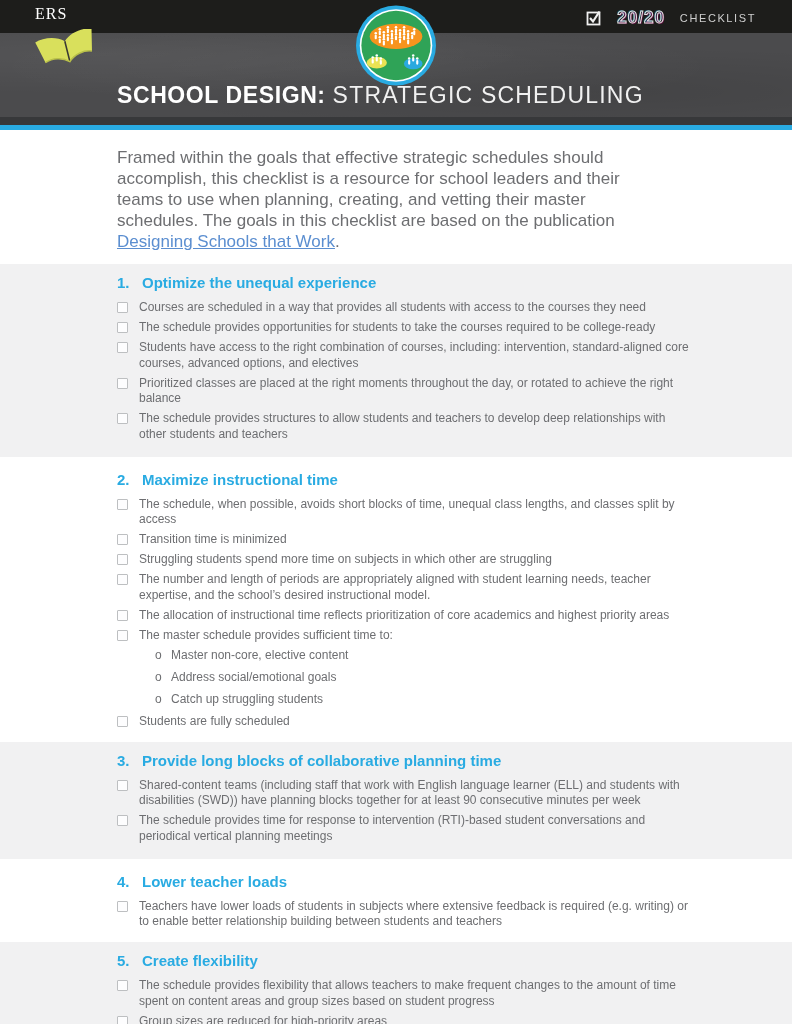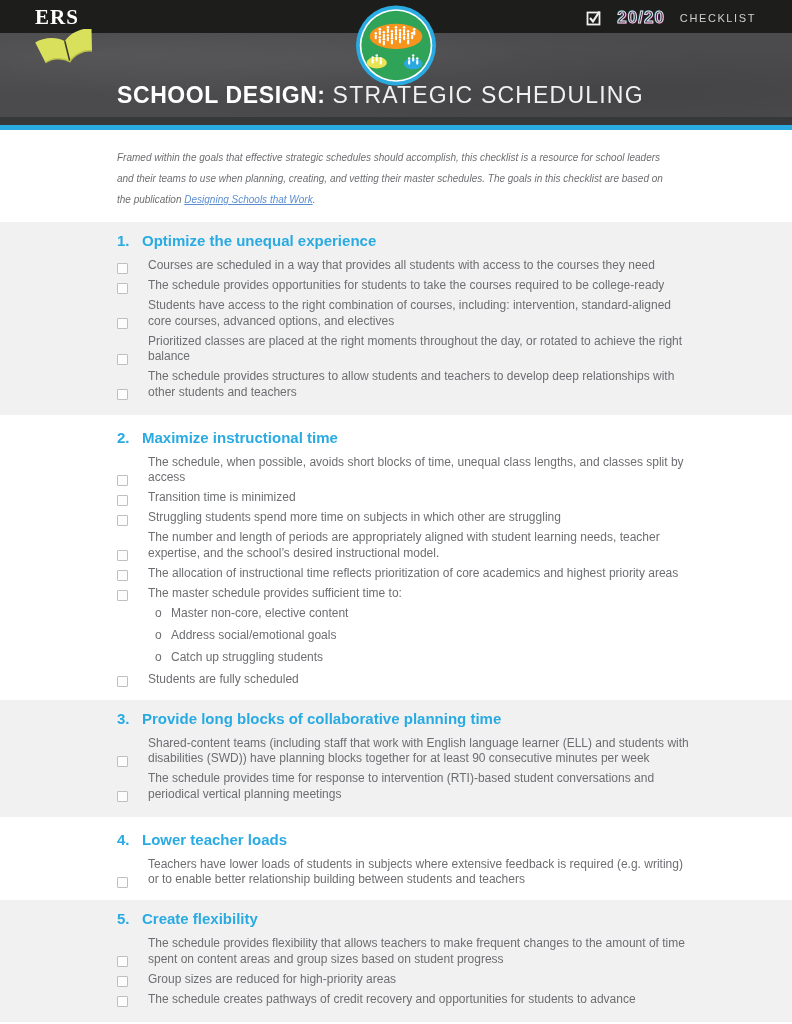--- a/index.html
+++ b/index.html
@@ -15,52 +15,52 @@
       radial-gradient(ellipse at 12% 25%, rgba(255,255,255,.05), transparent 45%),
       radial-gradient(ellipse at 75% 70%, rgba(0,0,0,.10), transparent 55%),
       radial-gradient(ellipse at 45% 40%, rgba(255,255,255,.04), transparent 60%),
       #4b4b4d;
     display:flex; align-items:flex-end; padding:16px 0 8px 117px;
   }
   .darkstrip { height:8px; background:#37383a; }
   .cyanline { height:5px; background:#29abe2; }
 
   .ers-logo { position:absolute; left:35px; top:5px; z-index:5; }
-  .ers-text { font-family:"Liberation Serif","DejaVu Serif",serif; font-weight:700; color:#fff; font-size:21px; letter-spacing:1px; display:block; }
+  .ers-text { font-family:"Liberation Serif","DejaVu Serif",serif; font-weight:400; color:#fff; font-size:16px; letter-spacing:1px; display:block; }
   .ers-book { position:absolute; left:-1px; top:24px; }
 
   .brand { position:absolute; right:36px; top:8px; display:flex; align-items:center; gap:15px; z-index:5; }
   .brand-check { display:block; }
   .brand-2020 {
     font-size:17px; font-weight:700; letter-spacing:1px; color:transparent;
     -webkit-text-stroke:1px #e3e3e3;
     text-shadow:1px 1px 0 rgba(236,0,140,.35), -1px -1px 0 rgba(0,174,239,.35);
   }
   .brand-word { font-size:11px; color:#cfcfcf; letter-spacing:1.6px; font-weight:400; }
 
   .badge { position:absolute; left:50%; transform:translateX(-50%); top:5px; z-index:6; }
 
   .doc-title { color:#fff; font-size:23px; letter-spacing:.4px; font-weight:400; white-space:nowrap; }
   .t-bold { font-weight:700; letter-spacing:.6px; }
   .t-light { font-weight:400; color:#f1f1f1; margin-left:7px; letter-spacing:1.2px; }
 
   
   .intro { padding:17px 0 12px 117px; }
-  .intro p { font-style:italic; color:#6d6e71; font-size:10px; line-height:21px; width:548px; }
+  .intro p { color:#6d6e71; font-size:17px; line-height:21px; width:548px; }
   .intro a { color:#5b8ed0; text-decoration:underline; }
 
   
   .section { padding:10px 100px 10px 117px; }
   .section.white { padding-top:14px; padding-bottom:8px; }
   .section.shaded { background:#f1f1f2; }
 
   .sec-head { display:flex; color:#29abe2; font-weight:700; font-size:15px; margin:0 0 9px; }
   .sec-num { width:25px; flex:0 0 auto; }
 
-  .item { display:flex; align-items:flex-end; margin:0 0 4.5px;gap:9px; }
+  .item { display:flex; align-items:flex-start; margin:0 0 4.5px; }
   .cb { flex:0 0 auto; width:11px; height:11px; border:1px solid #bdbfc1; background:#fdfdfe; border-radius:1px; margin:2px 11px 0 0; }
   .itxt { font-size:12px; line-height:15.5px; color:#6d6e71; max-width:560px; }
 
   .subitem { display:flex; align-items:flex-start; margin:2px 0 6.5px 38px; }
   .ob { width:16px; flex:0 0 auto; font-size:12px; color:#6d6e71; line-height:15.5px; }
 </style>
 </head>
 <body>
 
 <div class="page">

